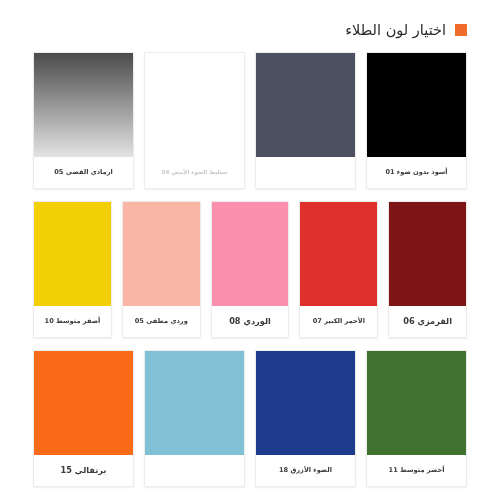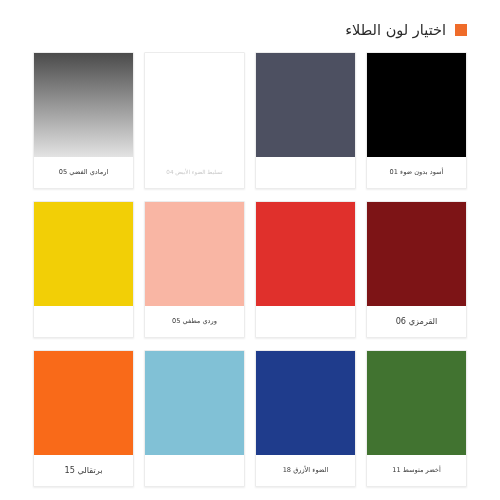--- a/index.html
+++ b/index.html
@@ -82,20 +82,21 @@
     height: 31px;
     display: flex;
     align-items: center;
     justify-content: center;
     font-size: 8.2px;
     color: #3a3a3a;
     text-align: right;
     padding: 0 2px;
     white-space: nowrap;
     line-height: 1;
+    font-weight: bold;
   }
   .card-label.muted {
     color: #c9c9c9;
     font-size: 5.6px;
   }
   .card-label.small {
     font-size: 6.6px;
   }
 </style>
 </head>
@@ -126,27 +127,33 @@
           <div class="card-label small">ارمادي الفضي 05</div>
         </div>
       </div>
       <div class="row">
         <div class="card">
           <div class="swatch" style="background: rgb(125, 20, 22);"></div>
           <div class="card-label">القرمزي 06</div>
         </div>
         <div class="card">
           <div class="swatch" style="background: rgb(224, 48, 44);"></div>
+          <div class="card-label small">الأحمر الكبير 07</div>
+        </div>
+        <div class="card">
+          <div class="swatch" style="background: rgb(251, 143, 174);"></div>
+          <div class="card-label">الوردي 08</div>
         </div>
         <div class="card">
           <div class="swatch" style="background: rgb(249, 182, 164);"></div>
           <div class="card-label small">وردي مطفي 05</div>
         </div>
         <div class="card">
           <div class="swatch" style="background: rgb(242, 207, 6);"></div>
+          <div class="card-label small">أصفر متوسط 10</div>
         </div>
       </div>
       <div class="row">
         <div class="card">
           <div class="swatch" style="background: rgb(65, 115, 48);"></div>
           <div class="card-label small">أخضر متوسط 11</div>
         </div>
         <div class="card">
           <div class="swatch" style="background: rgb(31, 60, 140);"></div>
           <div class="card-label small">الضوء الأزرق 18</div>

